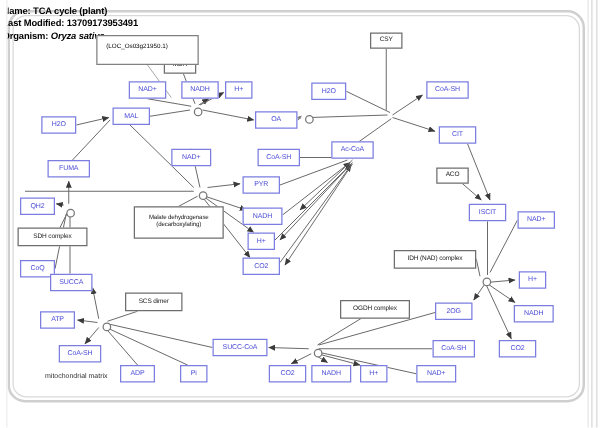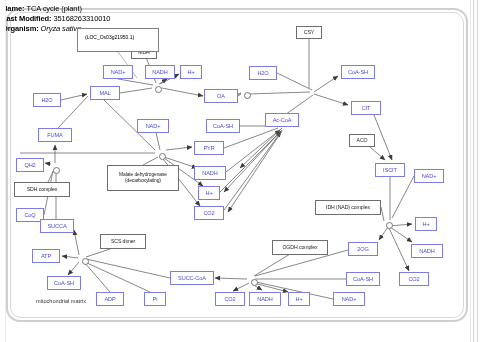--- a/index.html
+++ b/index.html
@@ -5,21 +5,21 @@
   html,body{margin:0;padding:0;background:#ffffff;}
   body{width:480px;height:342px;overflow:hidden;
        font-family:"Liberation Sans","DejaVu Sans",sans-serif;}
 
   #canvas{position:relative;width:480px;height:342px;background:#ffffff;}
 
   
   .hdr{position:absolute;left:2px;font-size:7.5px;font-weight:bold;color:#000;
        white-space:nowrap;letter-spacing:-0.1px;}
   .hdr .lbl{font-weight:bold;}
-  .hdr .val{font-weight:normal;}
+  .hdr .val{font-weight:bold;}
   .hdr .ital{font-style:italic;}
   #hdr1{top:4px;}
   #hdr2{top:14px;}
   #hdr3{top:24px;}
 
   
   #tooltip{position:absolute;left:77px;top:28px;width:82px;height:24px;
            background:#ffffff;border:1px solid #808080;
            box-sizing:border-box;z-index:30;}
   #tooltip .ttline{position:absolute;left:7px;top:5px;font-size:5px;
@@ -159,21 +159,21 @@
   <div id="tooltip">
     <div class="ttline">(LOC_Os03g21950.1)</div>
   </div>
 
   <div class="hdr" id="hdr1">
     <span class="lbl">Name:</span>
     <span class="val">TCA cycle (plant)</span>
   </div>
   <div class="hdr" id="hdr2">
     <span class="lbl">Last Modified:</span>
-    <span class="val">35168263310010</span>
+    <span class="val">13709173953491</span>
   </div>
   <div class="hdr" id="hdr3">
     <span class="lbl">Organism:</span>
     <span class="val ital">Oryza sativa</span>
   </div>
 
   <div id="scroll-gutter">
     <div id="scroll-track"></div>
   </div>
 <div class="proc" style="left: 155px; top: 86px;"></div>

